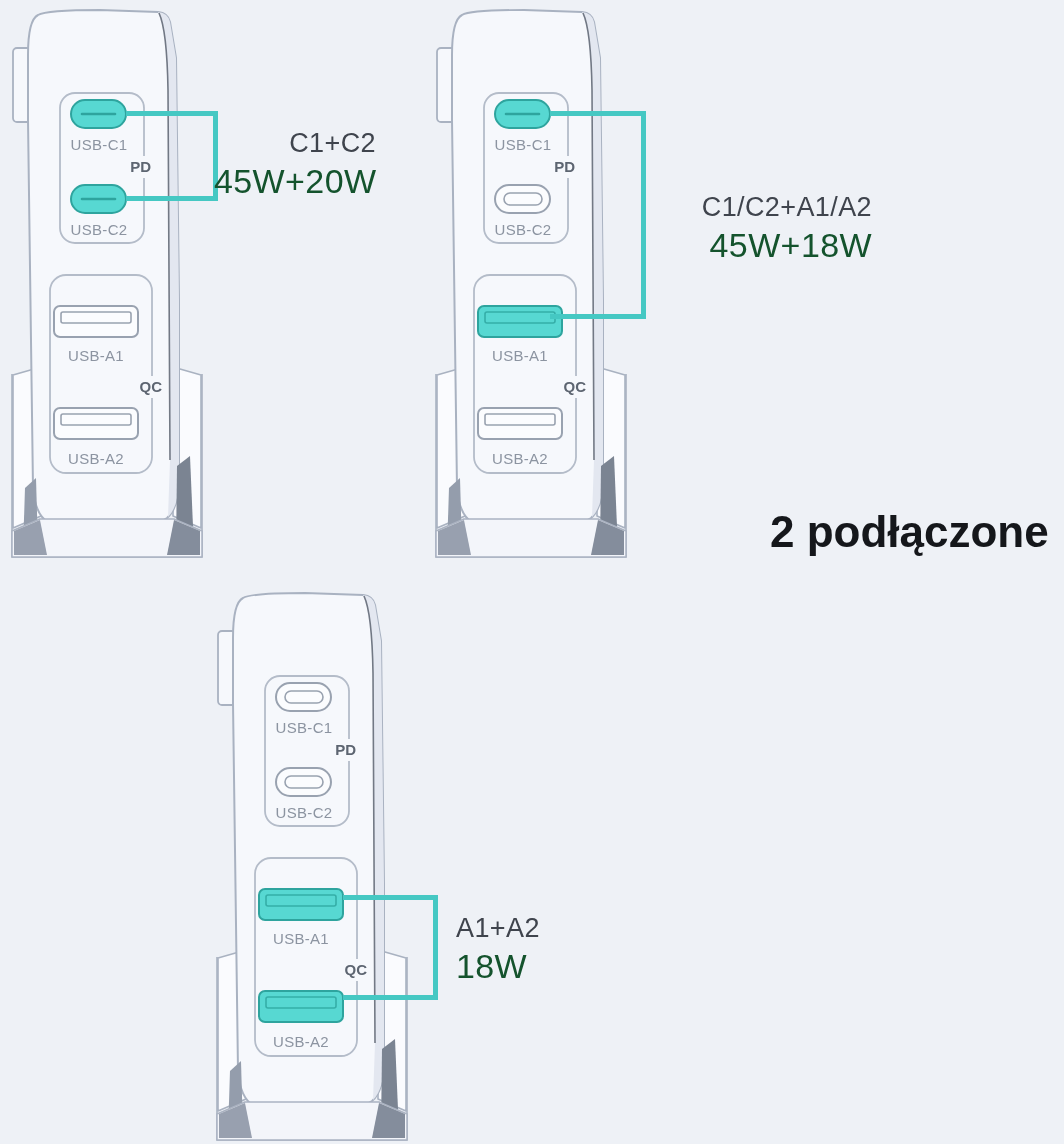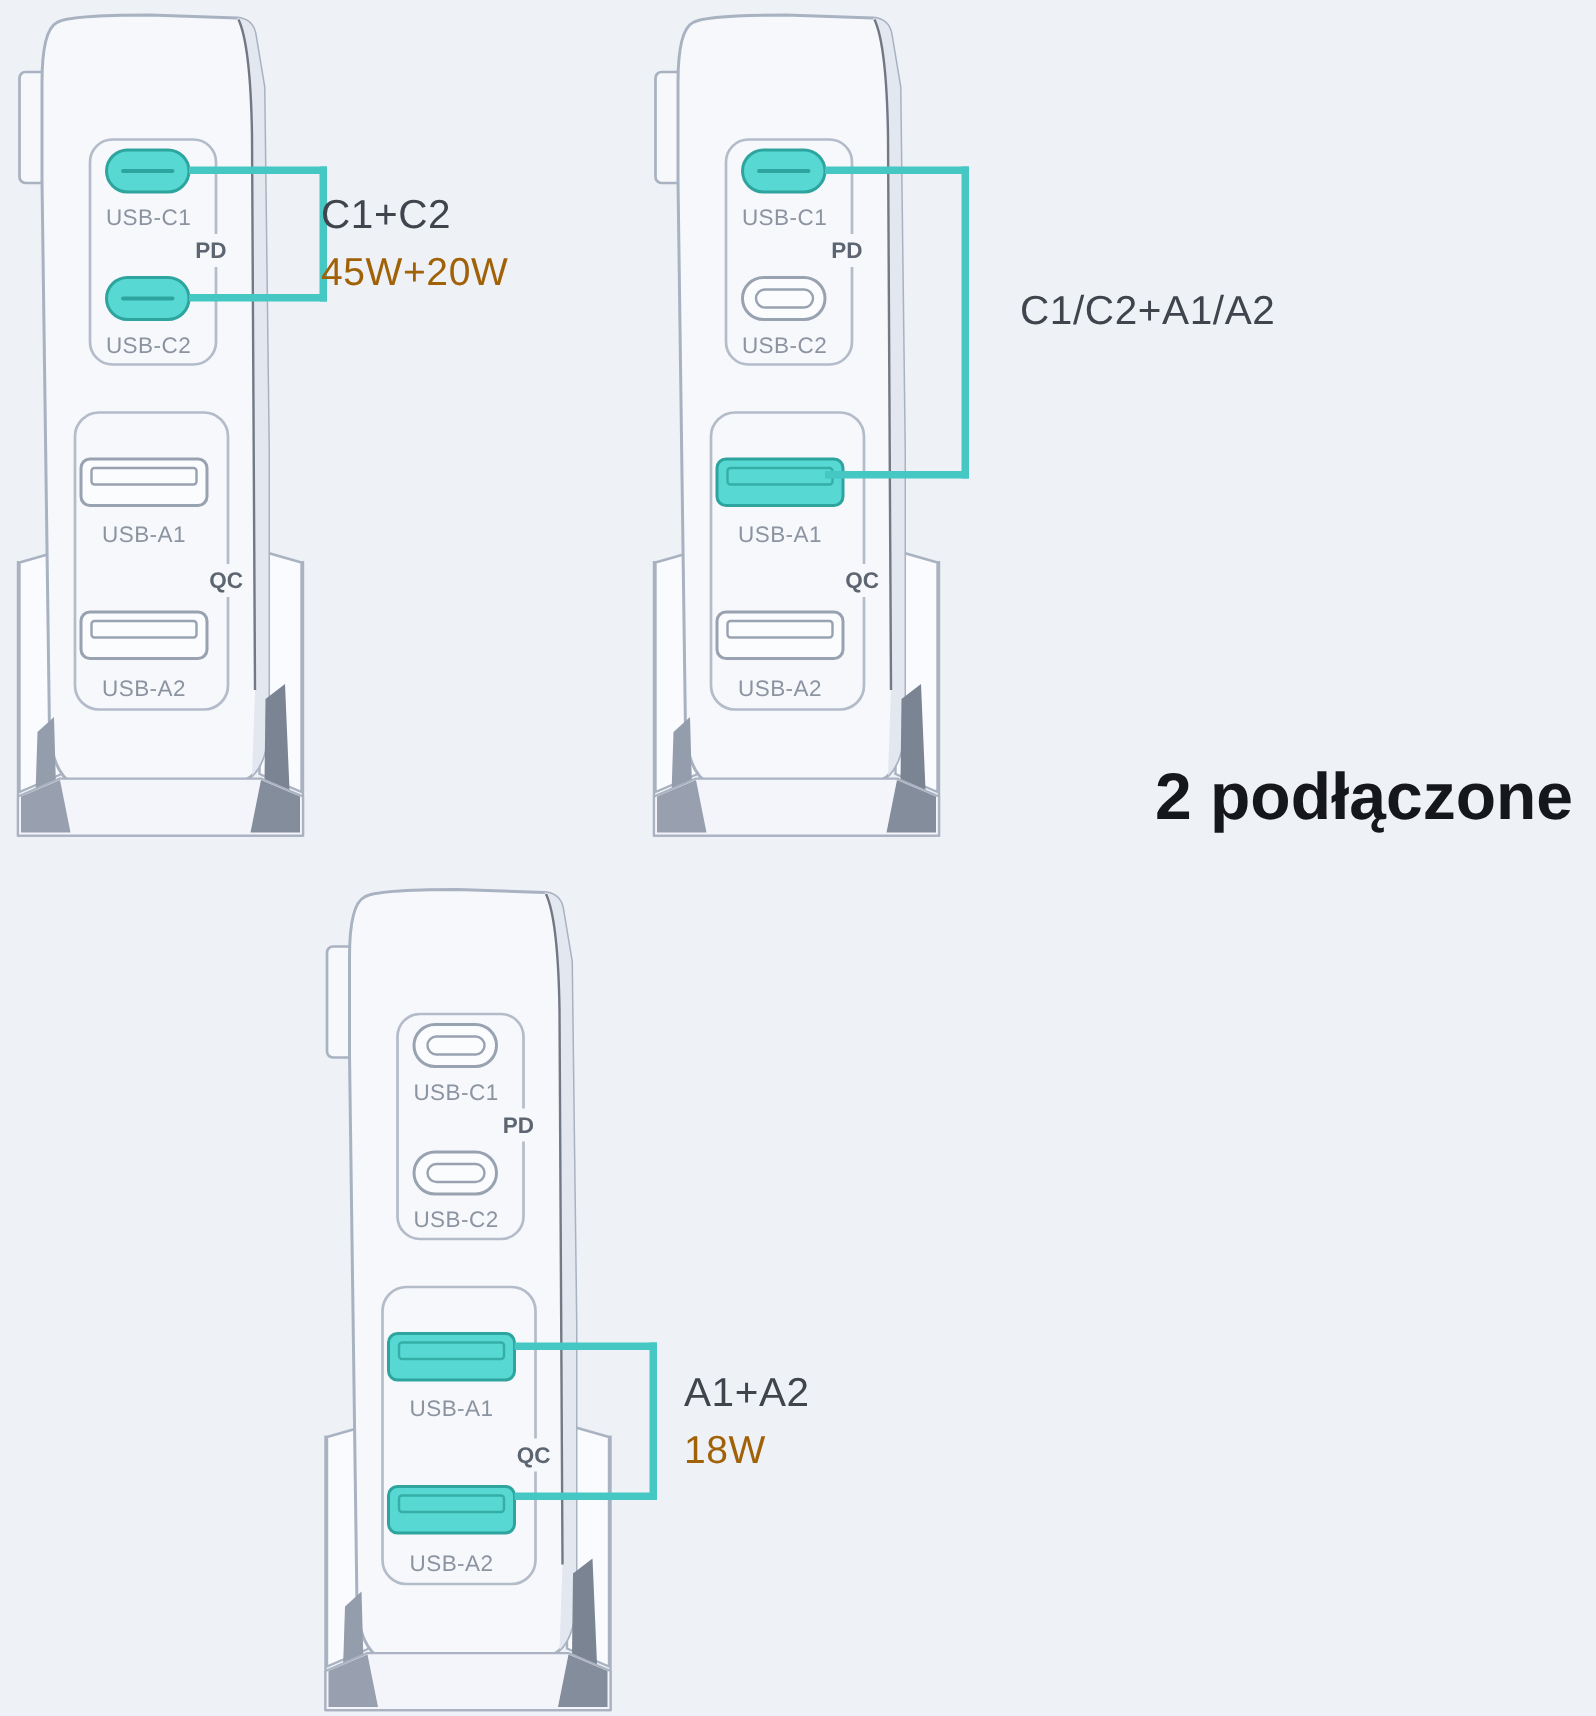--- a/index.html
+++ b/index.html
@@ -30,23 +30,23 @@
   .stand-wall{fill:#FAFBFE;stroke:#A9B2C1;stroke-width:1.6;stroke-linejoin:round;}
   .sliver-l{fill:#949DAC;}
   .sliver-r{fill:#7B8492;}
   .stand-base{fill:#F3F5FA;stroke:#ABB3C2;stroke-width:1.5;stroke-linejoin:round;}
   .base-shade-l{fill:#98A0AF;}
   .base-shade-r{fill:#848D9C;}
 
   
   .bracket{position:absolute;border:5px solid #45C8C3;border-left:none;box-sizing:border-box;}
   .callout{position:absolute;}
-  .callout.center{text-align:left;}
+  .callout.center{text-align:right;}
   .combo{font-size:27px;color:#3F444D;letter-spacing:.4px;line-height:31px;}
-  .power{font-size:26px;color:#a16207;letter-spacing:.4px;line-height:38px;margin-top:3px;}
+  .power{font-size:34px;color:#14532d;letter-spacing:.4px;line-height:38px;margin-top:3px;}
 
   .heading{position:absolute;left:770px;top:503px;font-size:44px;font-weight:bold;
            line-height:58px;color:#15171B;white-space:nowrap;text-align:center;}
 </style>
 </head>
 <body>
 
 <div class="canvas">
 
   <div class="unit" style="left:0px;top:0px">
@@ -135,20 +135,21 @@
       <path class="sliver-l" d="M25,488 L36,478 L38,548 L23,550 Z"></path>
       <path class="sliver-r" d="M177,466 L190,456 L194,550 L176,548 Z"></path>
       <path class="stand-base" d="M12,557 L12,531 L40,519 L174,519 L202,531 L202,557 Z"></path>
       <path class="base-shade-l" d="M14,531 L40,520 L47,555 L14,555 Z"></path>
       <path class="base-shade-r" d="M200,531 L174,520 L167,555 L200,555 Z"></path>
     </svg>
   </div>
   <div class="bracket" style="left:550px;top:111px;width:96px;height:208px"></div>
   <div class="callout center" style="left:680px;top:192px;width:192px">
     <div class="combo">C1/C2+A1/A2</div>
+    <div class="power">45W+18W</div>
   </div>
 
   <div class="unit" style="left:205px;top:583px">
     <svg viewBox="0 0 210 585" width="210" height="585">
       <path class="stand-frame" d="M12,374 L12,557 L202,557 L202,374"></path>
       <path class="stand-wall" d="M13,375 L41,367 L41,516 L13,528 Z"></path>
       <path class="stand-wall" d="M201,375 L173,367 L173,516 L201,528 Z"></path>
       <rect class="notch" x="13" y="48" width="18" height="74" rx="4"></rect>
       <path class="body" d="M28,120 L28,55 Q28,20 38,15 Q46,10 100,10 L158,12 Q168,13 170,22 L176,58 L179,300 L179,478 Q179,508 167,518 Q148,531 103,532 Q62,531 49,523 Q35,515 33,488 Z"></path>
       <path class="side-face" d="M158,12 Q168,13 170,22 L176,58 L179,300 L179,478 Q179,506 168,517 L170,460 L168,90 Q166,30 158,12 Z"></path>

